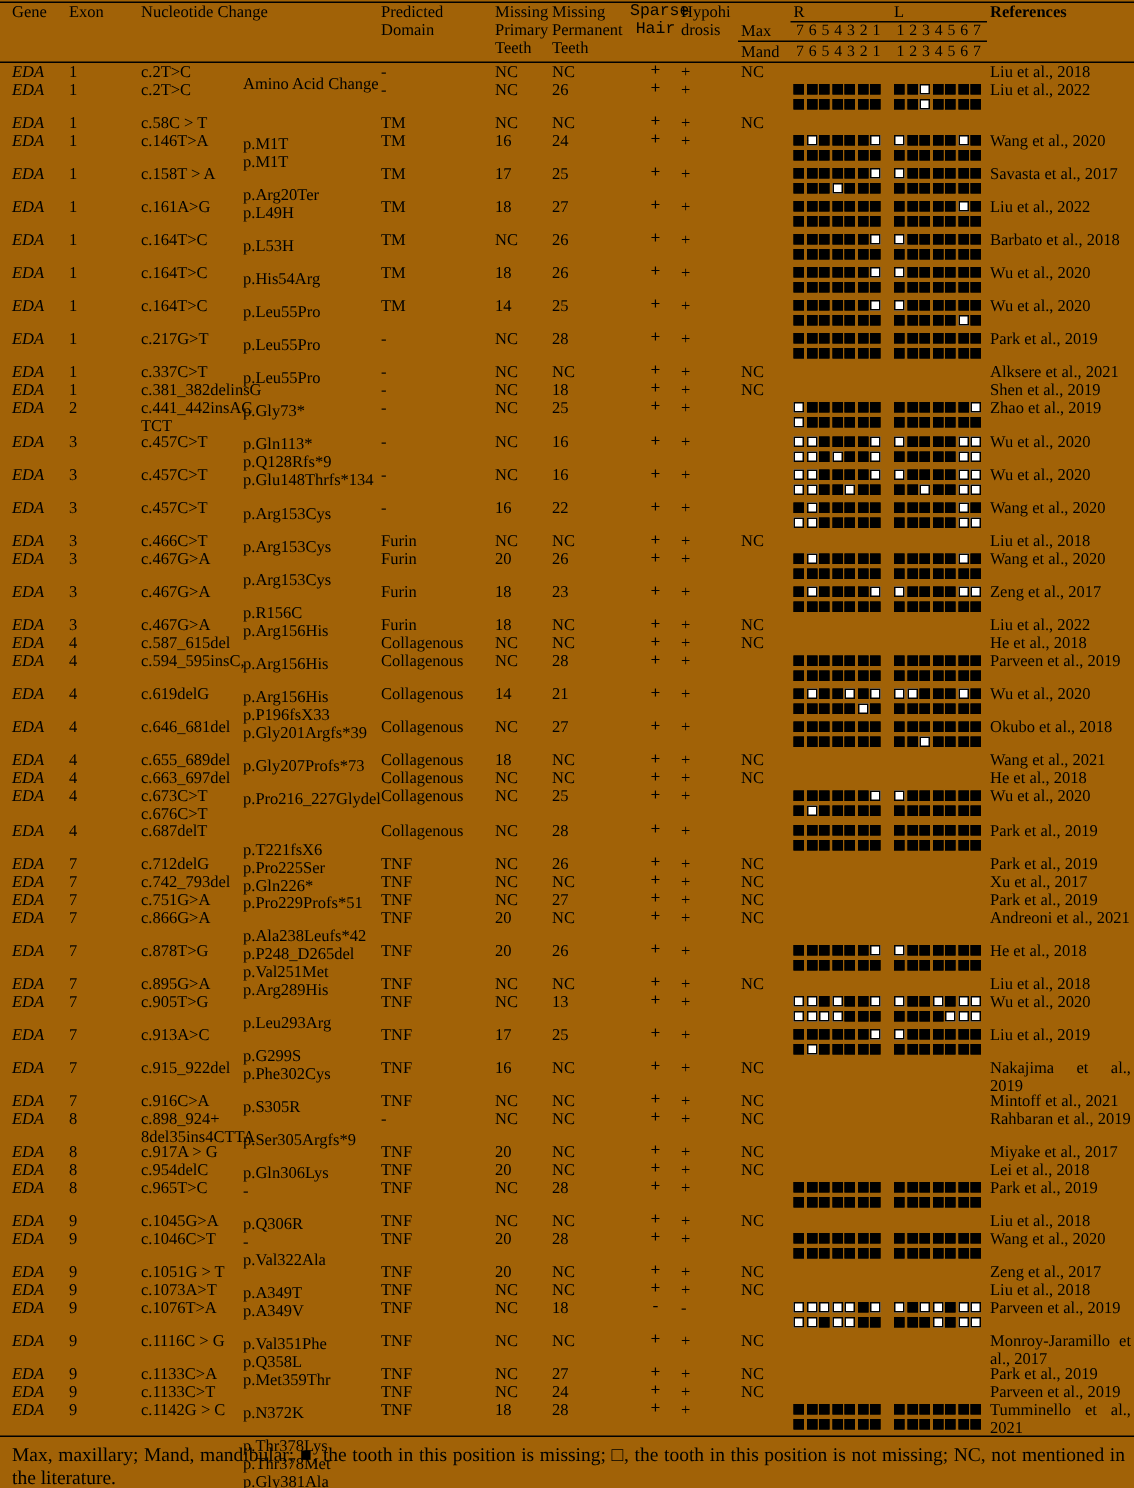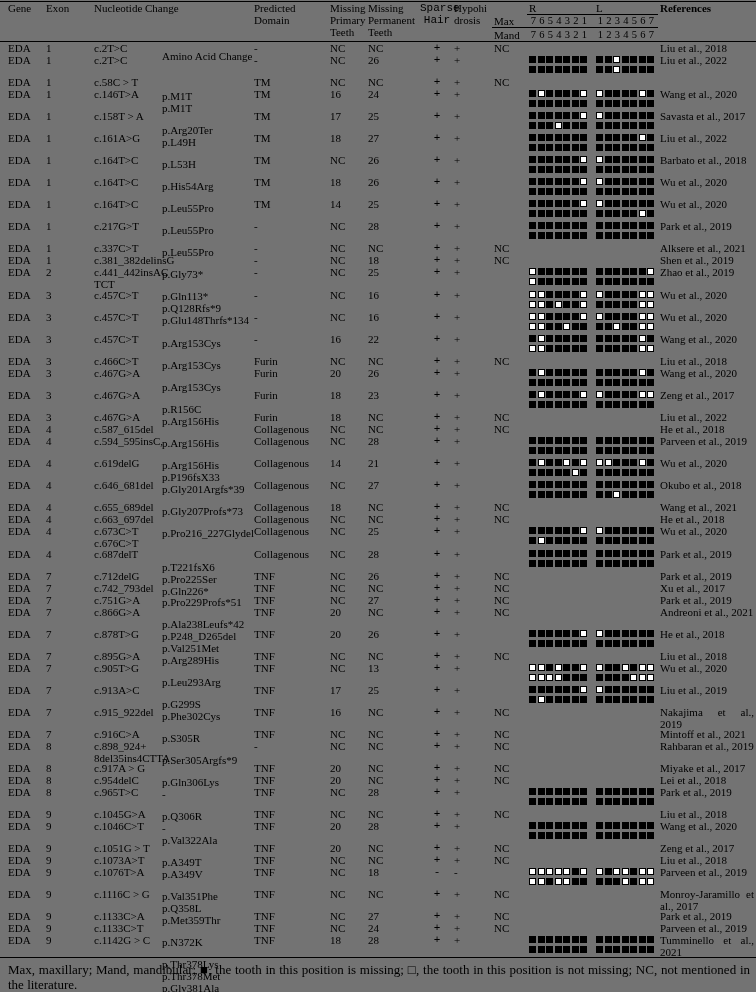--- a/index.html
+++ b/index.html
@@ -1,16 +1,16 @@
 <!DOCTYPE html>
 <html><head>
 <meta charset="utf-8">
 <style>
   html,body{margin:0;padding:0;background:#fff;}
-  .page{position:relative;width:756px;height:992px;background:#737373;overflow:hidden;
+  .page{position:relative;width:756px;height:992px;background:#a16207;overflow:hidden;
         font-family:"Liberation Serif","DejaVu Serif",serif;color:#000;}
   .hline{position:absolute;background:#000;height:1px;}
   .h{position:absolute;top:2px;font-size:11px;line-height:12px;white-space:pre-line;}
   
   .c-gene{left:8px;width:36px;}
   .c-exon{left:46px;width:26px;}
   .c-nt{left:74px;width:86px;margin-left:20px;}
   .c-aa{left:162px;width:92px;margin-top:48px;}
   .c-domain{left:254px;width:72px;}
   .c-primary{left:330px;width:38px;}
@@ -25,21 +25,21 @@
   .numrow{position:absolute;display:flex;}
   .numrow span{display:inline-block;width:8.5px;text-align:center;font-size:10.5px;line-height:11px;}
   
   #tbody{position:absolute;left:0;top:43px;width:756px;}
   .row{position:relative;width:756px;}
   .row.text{height:12px;}
   .row.wrap{height:22px;}
   .row.chart{height:22px;}
   .row.tall{height:23px;}
   .cell{position:absolute;top:0;font-size:11px;line-height:11.5px;white-space:pre-line;}
-  .cell.c-gene{}
+  .cell.c-gene{font-style:italic;}
   .teeth{position:absolute;display:flex;}
   .teeth.side-r{left:529px;}
   .teeth.side-l{left:596px;}
   .teeth.max{top:1px;}
   .teeth.mand{top:11px;}
   .sq{width:5px;height:5px;border:1px solid #000;margin-right:1.5px;background:#fff;}
   .sq.f{background:#000;}
   .footnote{position:absolute;left:8px;right:6px;top:962px;font-size:13px;line-height:15px;text-align:justify;}
 </style>
 </head>

